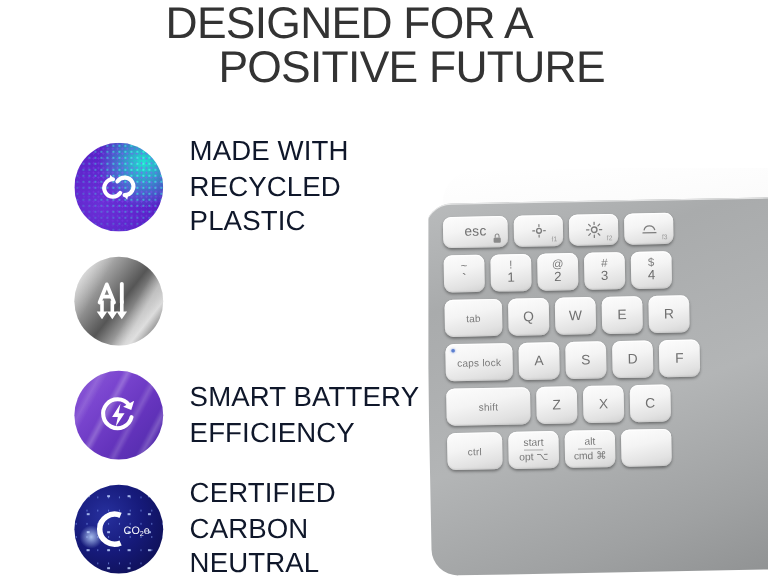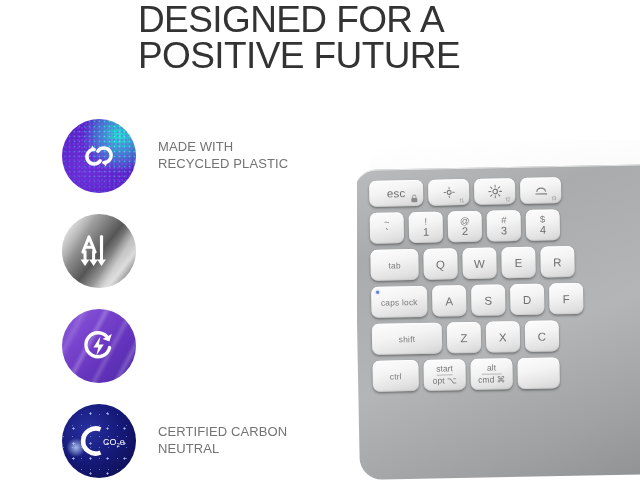--- a/index.html
+++ b/index.html
@@ -23,21 +23,21 @@
     top: 2px;
     width: 420px;
     color: #333333;
     font-size: 37px;
     line-height: 0.98;
     font-weight: normal;
     letter-spacing: -0.6px;
     text-transform: uppercase;
   }
   .headline .l1 { display: block; }
-  .headline .l2 { display: block; }
+  .headline .l2 { display: block; margin-left: 44px; }
 
   
   .features {
     position: absolute;
     left: 62px;
     top: 108px;
     width: 300px;
   }
   .feature {
     display: flex;
@@ -115,22 +115,22 @@
     background-position: 3px 2px, 6px 5px;
     opacity:.9;
   }
   .badge-carbon .glow {
     position:absolute; left:6%; top:46%; width:26%; height:26%; z-index:2;
     background: radial-gradient(circle, rgba(190,215,255,.85) 0%, rgba(190,215,255,0) 70%);
   }
 
   .feature-label {
     margin-left: 22px;
-    color: #737373;
-    font-size: 13px;
+    color: #0f172a;
+    font-size: 23px;
     line-height: 1.28;
     letter-spacing: .1px;
     text-transform: uppercase;
     white-space: pre-line;
   }
 
   
   .keyboard-photo {
     position: absolute;
     left: 357px;
@@ -285,20 +285,22 @@
 
   <div class="feature">
     <div class="badge badge-battery">
       <div class="streaks"></div>
       <svg class="glyph-svg" width="42" height="42" viewBox="0 0 42 42">
         <path d="M29.5 12.5 A12 12 0 1 0 31.6 22.6" fill="none" stroke="#ffffff" stroke-width="3.4" stroke-linecap="round"></path>
         <path d="M33.8 9.0 L31.4 16.6 L24.6 14.0 Z" fill="#ffffff"></path>
         <path d="M22.4 11.5 L15.4 22.4 L20.2 22.4 L18.4 30.6 L25.8 19.4 L20.9 19.4 Z" fill="#ffffff"></path>
       </svg>
     </div>
+    <div class="feature-label">SMART BATTERY
+EFFICIENCY</div>
   </div>
 
   <div class="feature">
     <div class="badge badge-carbon">
       <div class="stars"></div>
       <div class="glow"></div>
       <svg class="glyph-svg" width="52" height="44" viewBox="0 0 52 44">
         <path d="M27.5 10.5 A12.5 12.5 0 1 0 27.5 33.5" fill="none" stroke="#ffffff" stroke-width="4.6" stroke-linecap="butt"></path>
         <text x="30" y="26" font-family="Liberation Sans, sans-serif" font-size="9" fill="#ffffff">CO<tspan font-size="6" dy="2">2</tspan><tspan font-size="9" dy="-2">e</tspan></text>
       </svg>

